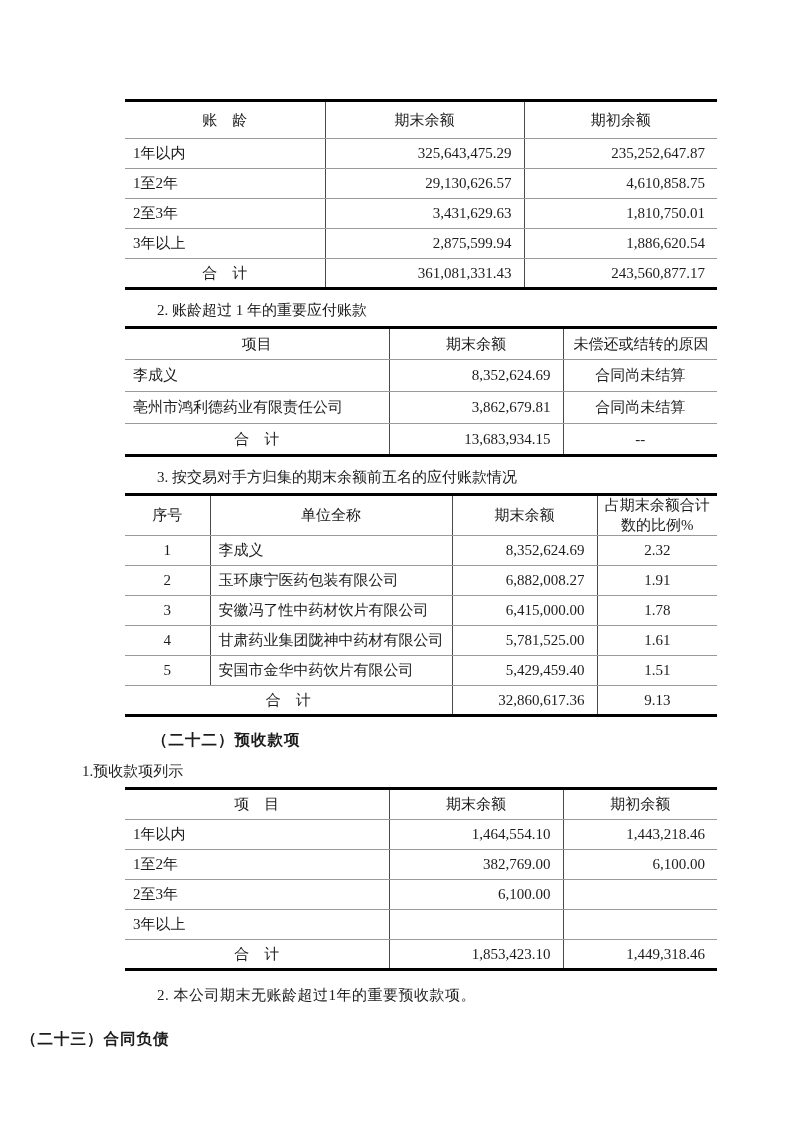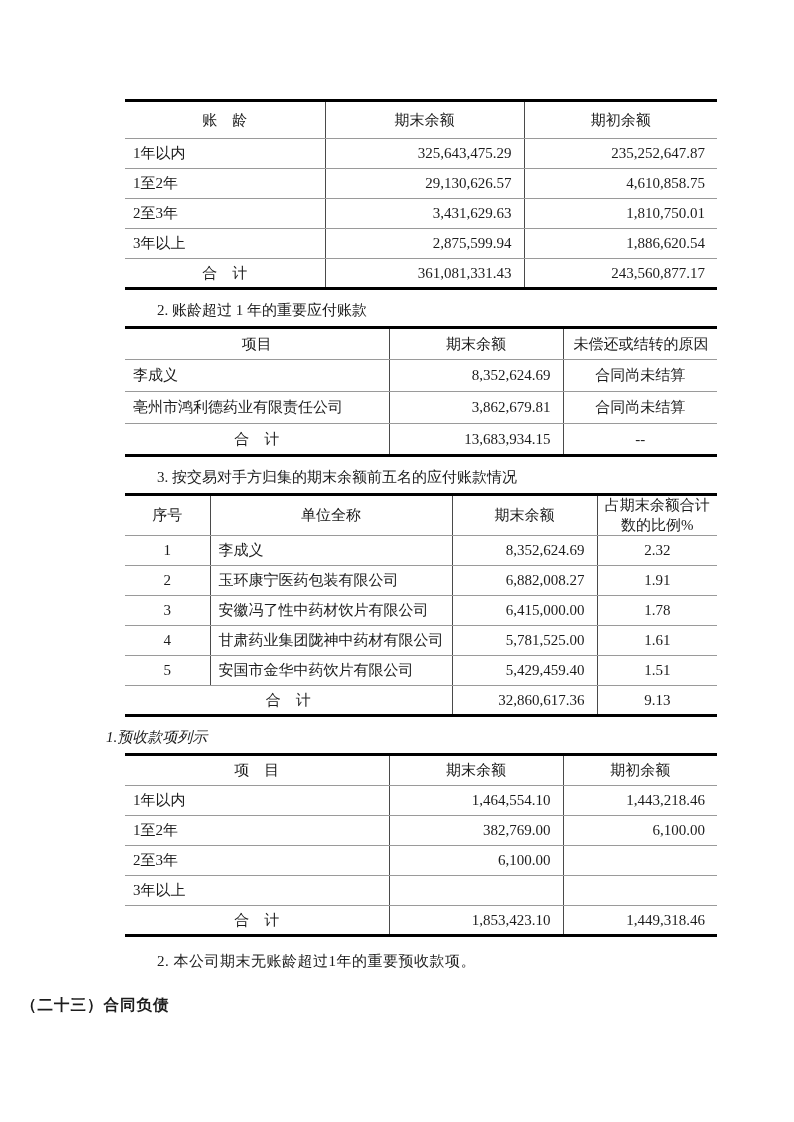--- a/index.html
+++ b/index.html
@@ -26,21 +26,21 @@
   .fin .num { text-align:right; padding-right:12px; }
   .fin .ctr { text-align:center; }
   .fin th.wrap { white-space:normal; line-height:1.3; padding:0 6px; }
   #t1 th { height:38px; }
   #t2 th, #t2 td { height:32px; }
   #t3 th { height:40px; }
   #t4 th { height:31px; }
   .sec-title { font-size:15px; margin:11px 0 6px 157px; }
   .bold-title { font-size:15.5px; font-weight:bold; margin-left:152px; letter-spacing:1px; }
   .h22 { margin-top:13px; }
-  .sub-title { font-size:15px; margin:11px 0 6px 106px;font-style:italic; }
+  .sub-title { font-size:15px; margin:11px 0 6px 82px; }
   .note-para { font-size:15px; margin:15px 0 0 157px; letter-spacing:0.5px; }
   .h23 { margin-top:24px;margin-left:21px; }
   .pagenum { width:592px; margin-left:125px; margin-top:20px; text-align:center; font-size:14px; }
 </style>
 </head>
 <body>
 
 <div class="page">
 
   <table class="fin" id="t1">
@@ -168,20 +168,21 @@
         <td class="ctr">1.51</td>
       </tr>
       <tr>
         <td class="ctr" colspan="2">合　计</td>
         <td class="num">32,860,617.36</td>
         <td class="ctr">9.13</td>
       </tr>
     </tbody>
   </table>
 
+  <div class="bold-title h22">（二十二）预收款项</div>
   <div class="sub-title">1.预收款项列示</div>
 
   <table class="fin" id="t4">
     <colgroup>
         <col style="width:264px">
         <col style="width:174px">
         <col style="width:154px">
       </colgroup>
     <thead>
       <tr>

